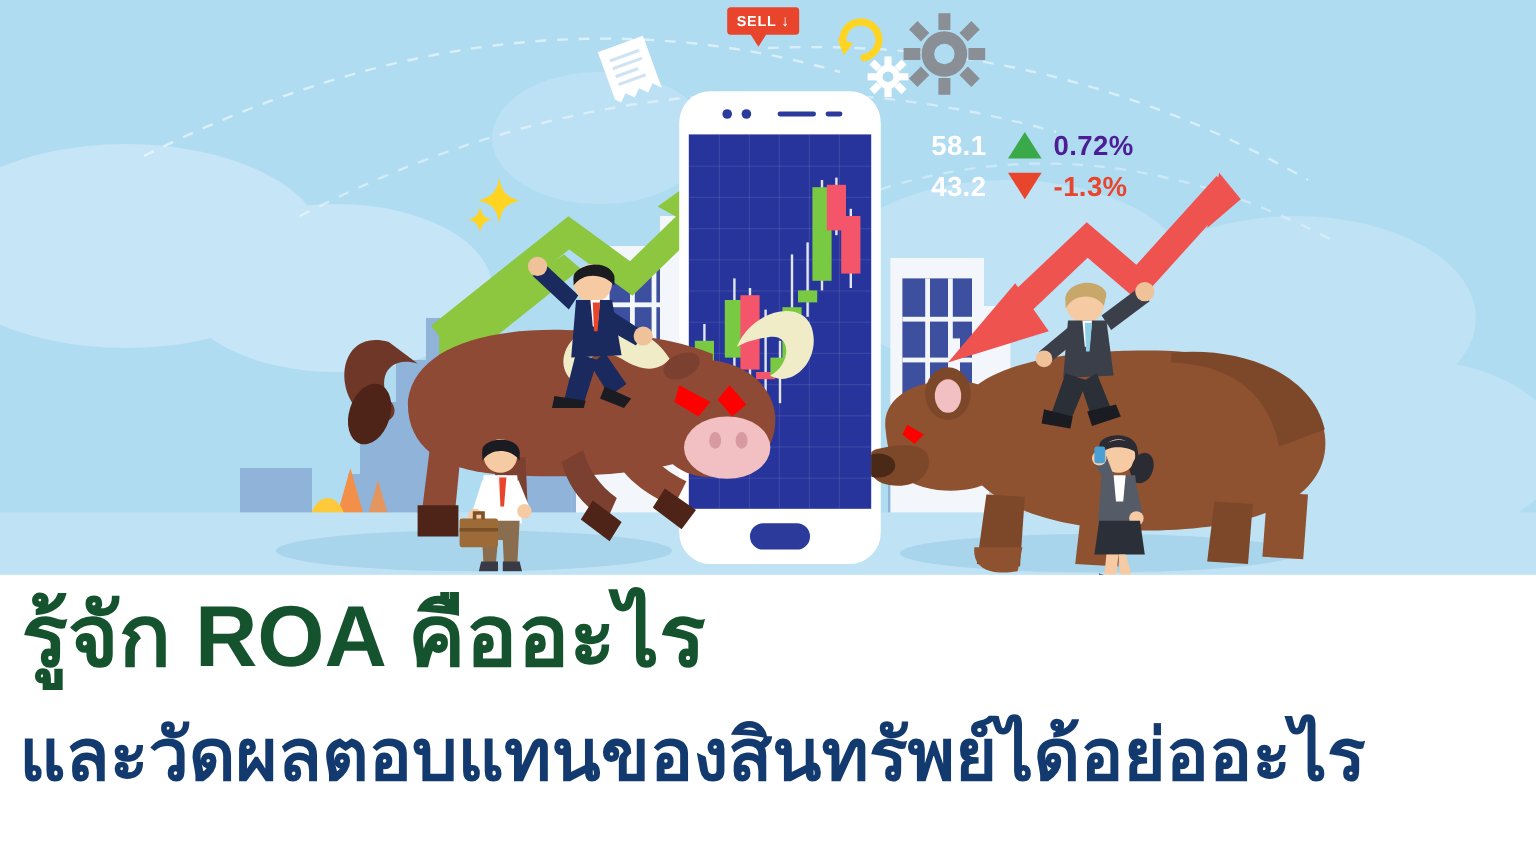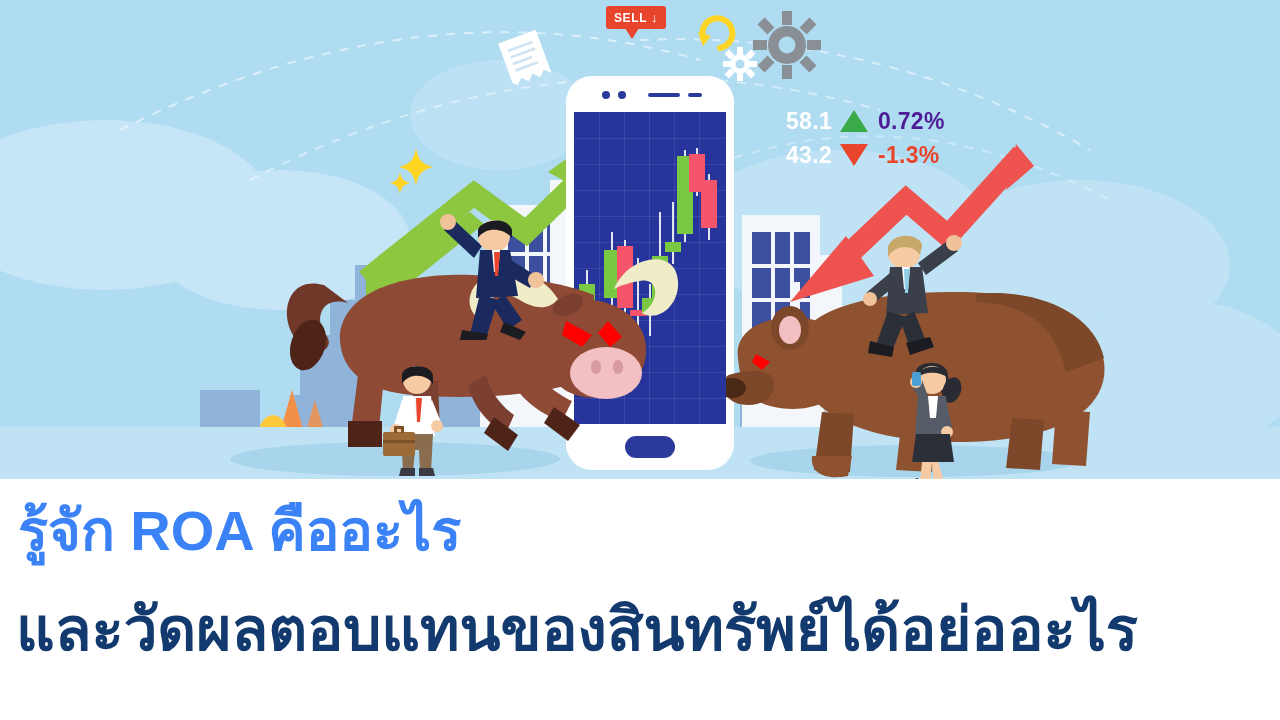--- a/index.html
+++ b/index.html
@@ -76,21 +76,21 @@
 
   
   .ticker {
     position: absolute; left: 776px; top: 104px;
     color: #ffffff;
     font-weight: bold;
     font-size: 23px;
     line-height: 34px;
     letter-spacing: 0.3px;
   }
-  .ticker-row { display: flex; align-items: center; height: 34px; text-align: right; }
+  .ticker-row { display: flex; align-items: center; height: 34px; }
   .tk-val { width: 56px; color: #ffffff; }
   .tri-up {
     width: 0; height: 0;
     border-left: 14px solid transparent;
     border-right: 14px solid transparent;
     border-bottom: 22px solid #3aa949;
     margin: 0 10px 0 8px;
   }
   .tri-down {
     width: 0; height: 0;
@@ -133,22 +133,22 @@
   .layer { position: absolute; }
 
   
   .banner {
     position: absolute; left: 0; top: 479px;
     width: 1280px; height: 241px;
     background: #ffffff;
   }
   .headline {
     position: absolute; left: 18px; top: 6px;
-    color: #3b82f6;
-    font-size: 56px;
+    color: #14532d;
+    font-size: 72px;
     font-weight: bold;
     line-height: 92px;
     white-space: nowrap;
   }
   .subheadline {
     position: absolute; left: 16px; top: 112px;
     color: #123a6e;
     font-size: 60px;
     font-weight: bold;
     line-height: 78px;

